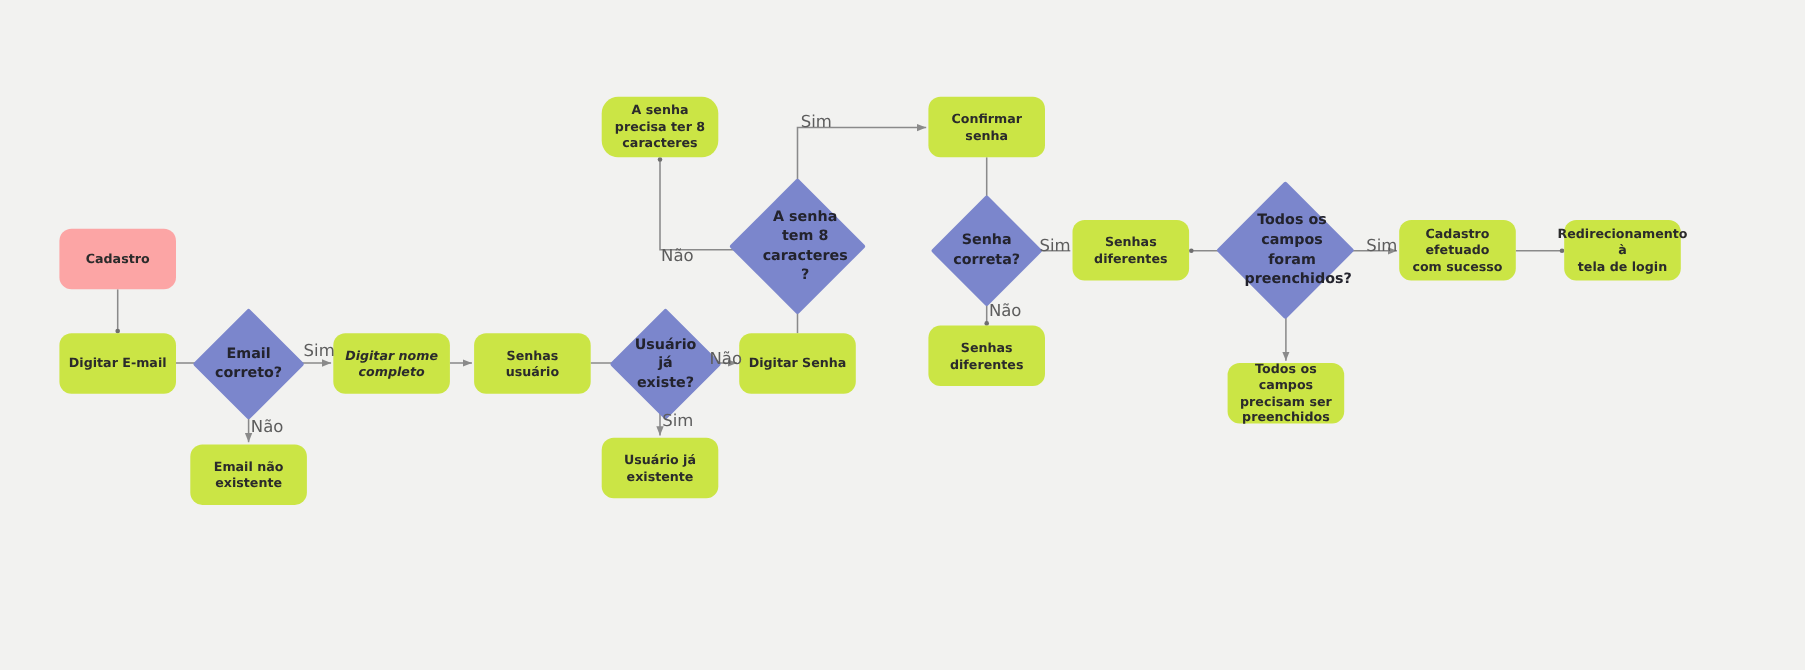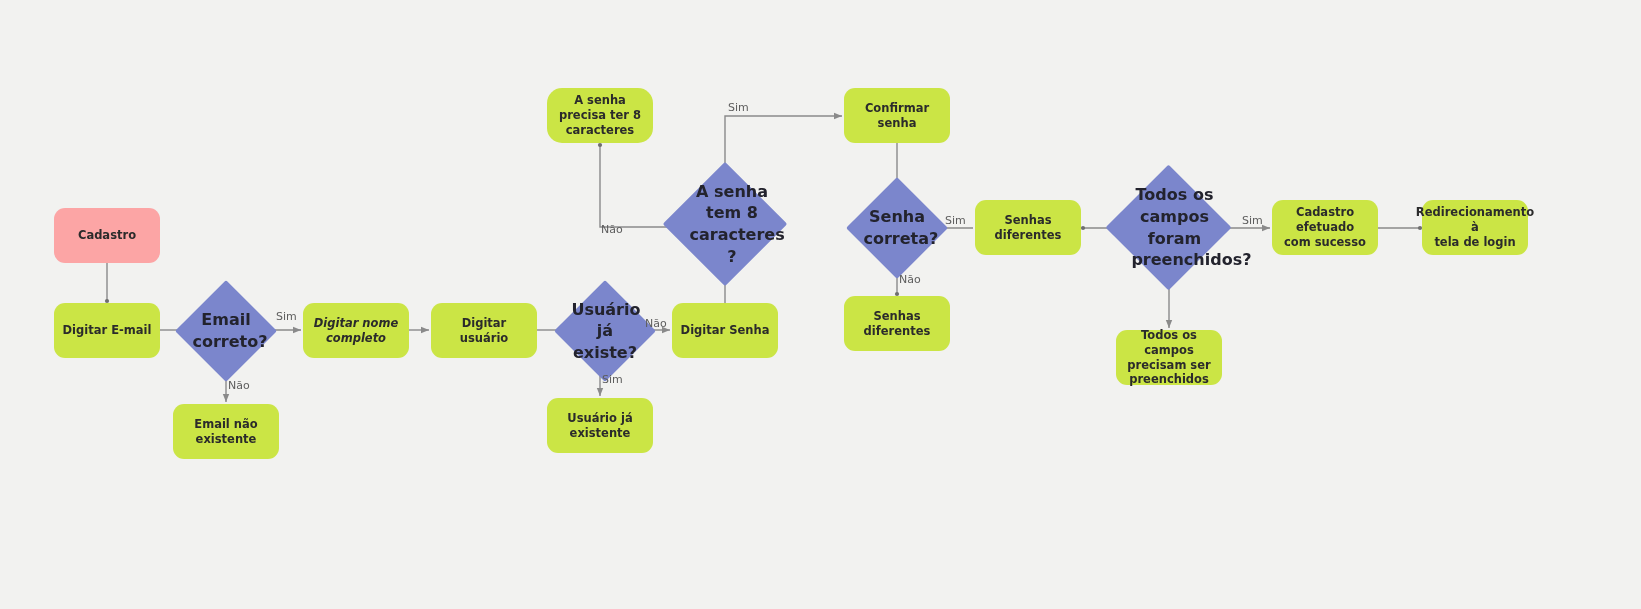--- a/index.html
+++ b/index.html
@@ -39,28 +39,28 @@
     left:0;top:0;width:100%;height:100%;
     background:#7b86cc;
     transform:rotate(45deg);
     transform-origin:50% 50%;
     border-radius:2px;
   }
   .diamond .dtext{
     position:relative;
     z-index:2;
     color:#23232d;
-    font-size:16px;
+    font-size:13px;
     font-weight:bold;
     line-height:1.35;
     width:112%;
   }
   .edge-label{
     position:absolute;
-    font-size:11px;
+    font-size:15px;
     font-weight:normal;
     color:#5d5d5d;
     white-space:nowrap;
     font-family:"DejaVu Sans", sans-serif;
     z-index:5;
   }
 </style>
 </head>
 <body>
 
@@ -130,21 +130,21 @@
 
   <div class="node rect" style="left:173px;top:404px;width:106px;height:55px;">
     <span>Email não existente</span>
   </div>
 
   <div class="node rect" style="left:303px;top:303px;width:106px;height:55px;font-style:italic;">
     <span>Digitar nome<br>completo</span>
   </div>
 
   <div class="node rect" style="left:431px;top:303px;width:106px;height:55px;">
-    <span>Digitar usuário</span>
+    <span>Senhas usuário</span>
   </div>
 
   <div class="node diamond" style="left:569px;top:295px;width:72px;height:72px;">
     <span class="dshape"></span>
     <span class="dtext">Usuário<br>já<br>existe?</span>
   </div>
 
   <div class="node rect" style="left:547px;top:398px;width:106px;height:55px;">
     <span>Usuário já existente</span>
   </div>

